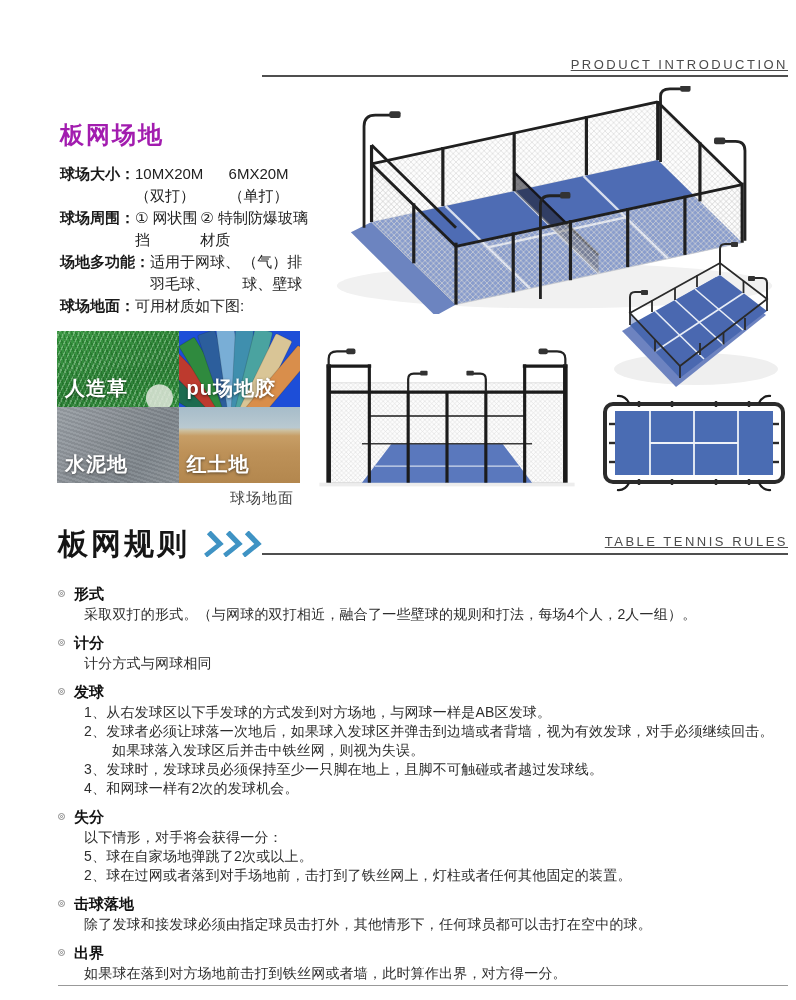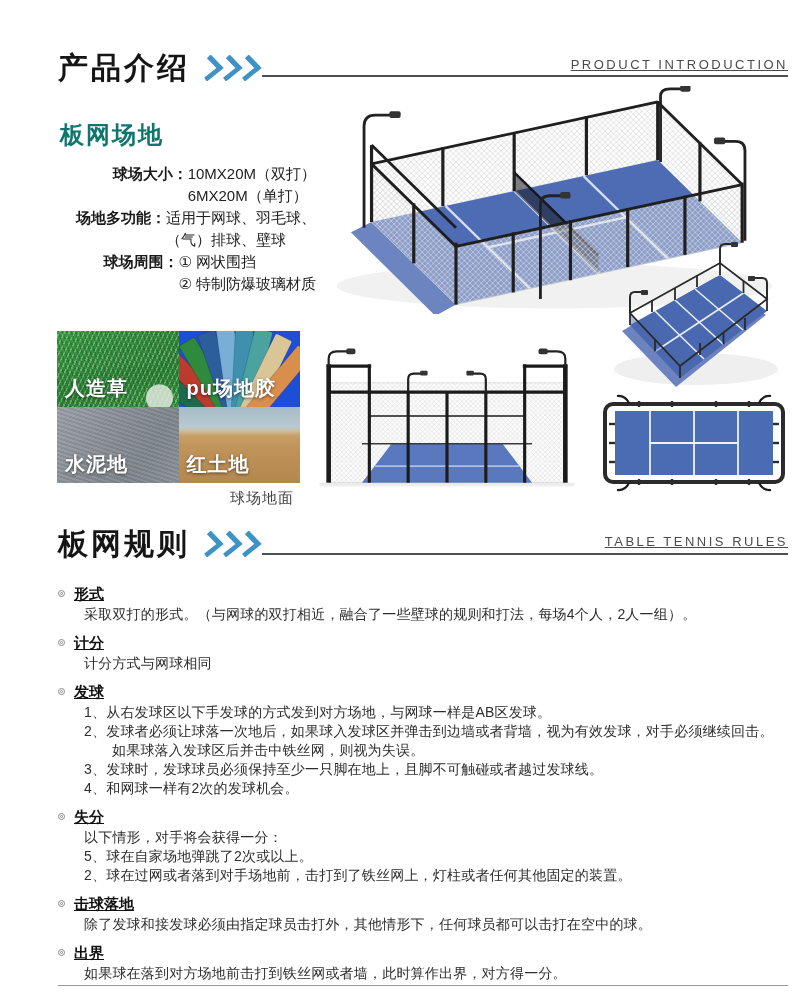--- a/index.html
+++ b/index.html
@@ -12,25 +12,25 @@
 
   
   .sec-header { position:absolute; left:58px; display:flex; align-items:center; gap:15px; }
   .sec-title { font-size:30px; font-weight:800; color:#151515; letter-spacing:3px; line-height:32px; }
   .chevrons { transform:skewX(-8deg); }
   .chevrons polyline { fill:none; stroke:#3f93c4; stroke-width:5; stroke-linecap:square; stroke-linejoin:miter; }
   .eyebrow { position:absolute; right:8px; font-size:13px; letter-spacing:2.5px; color:#4b4b4b; font-weight:500;text-decoration:underline; }
   .hline { position:absolute; left:262px; right:8px; height:2px; background:#4f4f4f; }
 
   
-  .subtitle { position:absolute; left:60px; top:119px; font-size:24px; font-weight:800; color:#0f766e; letter-spacing:2px; }
+  .subtitle { position:absolute; left:60px; top:119px; font-size:24px; font-weight:800; color:#a21caf; letter-spacing:2px; }
   .specs { position:absolute; left:60px; top:163px; width:256px; }
-  .spec-row { display:flex; font-size:15px; line-height:22px;justify-content:flex-end; }
+  .spec-row { display:flex; font-size:15px; line-height:22px; }
   .spec-label { font-weight:700; color:#1a1a1a; white-space:nowrap; flex:0 0 auto; }
-  .spec-val { display:flex; flex-direction:column; color:#222; }
+  .spec-val { display:flex; flex-direction:row; color:#222; }
   .spec-val .l2 { margin-left:0; }
 
   
   .materials { position:absolute; left:57px; top:331px; width:243px; height:152px;
     display:grid; grid-template-columns:1fr 1fr; grid-template-rows:1fr 1fr; }
   .mat { position:relative; overflow:hidden; }
   .mat-label { position:absolute; left:8px; bottom:5px; font-size:20px; font-weight:700; color:#fff;
     text-shadow:0 1px 3px rgba(0,0,0,.55); letter-spacing:1px; white-space:nowrap; }
   .mat-grass { background:
     radial-gradient(circle at 84% 88%, rgba(225,232,220,.85) 0 13px, rgba(225,232,220,0) 14px),
@@ -49,64 +49,62 @@
   .court { position:absolute; }
   .court-main  { left:300px; top:86px;  width:494px; height:228px; }
   .court-aerial{ left:596px; top:241px; width:196px; height:154px; }
   .court-front { left:303px; top:344px; width:288px; height:147px; }
   .court-plan  { left:595px; top:394px; width:198px; height:100px; }
 
   
   .rules { position:absolute; left:58px; top:584px; width:732px; }
   .rule { margin-bottom:9px; }
   .rule-head { display:flex; align-items:center; gap:9px; font-size:15px; font-weight:700;
-    color:#111; line-height:19px; margin-bottom:2px;text-decoration:underline; }
+    color:#111; line-height:19px; margin-bottom:2px; }
   .bullet { width:7px; height:7px; border:3px double #8a8a8a; border-radius:50%; display:inline-block; flex:0 0 auto; }
   .rule-line { padding-left:26px; font-size:14px; line-height:19px; color:#2d2d2d; letter-spacing:.2px; }
   .rule-line.indent { padding-left:54px; }
   .bottom-line { position:absolute; left:58px; right:8px; top:985px; height:1px; background:#999; }
 </style>
 </head>
 <body>
 
 <div class="page">
 
-  <div class="sec-header" style="top:52px">
-    <span class="sec-title">产品介绍</span>
-    <svg class="chevrons" width="58" height="26" viewBox="0 0 58 26">
-      <polyline points="4,3 15,13 4,23"></polyline>
-      <polyline points="23,3 34,13 23,23"></polyline>
-      <polyline points="42,3 53,13 42,23"></polyline>
-    </svg>
-  </div>
   <div class="eyebrow" style="top:57px">PRODUCT INTRODUCTION</div>
   <div class="hline" style="top:75px"></div>
 
   <div class="subtitle">板网场地</div>
 
   <div class="specs">
     <div class="spec-row">
       <span class="spec-label">球场大小：</span>
       <span class="spec-val">
         <span class="l1">10MX20M（双打）</span>
         <span class="l2">6MX20M（单打）</span>
       </span>
     </div>
     <div class="spec-row">
+      <span class="spec-label">球场周围：</span>
+      <span class="spec-val">
+        <span class="l1">① 网状围挡</span>
+        <span class="l2">② 特制防爆玻璃材质</span>
+      </span>
+    </div>
+    <div class="spec-row">
       <span class="spec-label">场地多功能：</span>
       <span class="spec-val">
         <span class="l1">适用于网球、羽毛球、</span>
         <span class="l2">（气）排球、壁球</span>
       </span>
     </div>
     <div class="spec-row">
-      <span class="spec-label">球场周围：</span>
+      <span class="spec-label">球场地面：</span>
       <span class="spec-val">
-        <span class="l1">① 网状围挡</span>
-        <span class="l2">② 特制防爆玻璃材质</span>
+        <span class="l1">可用材质如下图:</span>
       </span>
     </div>
   </div>
 
   <div class="materials">
     <div class="mat mat-grass">
       <span class="mat-label">人造草</span>
     </div>
     <div class="mat mat-pu">
       <svg viewBox="0 0 121 76">

